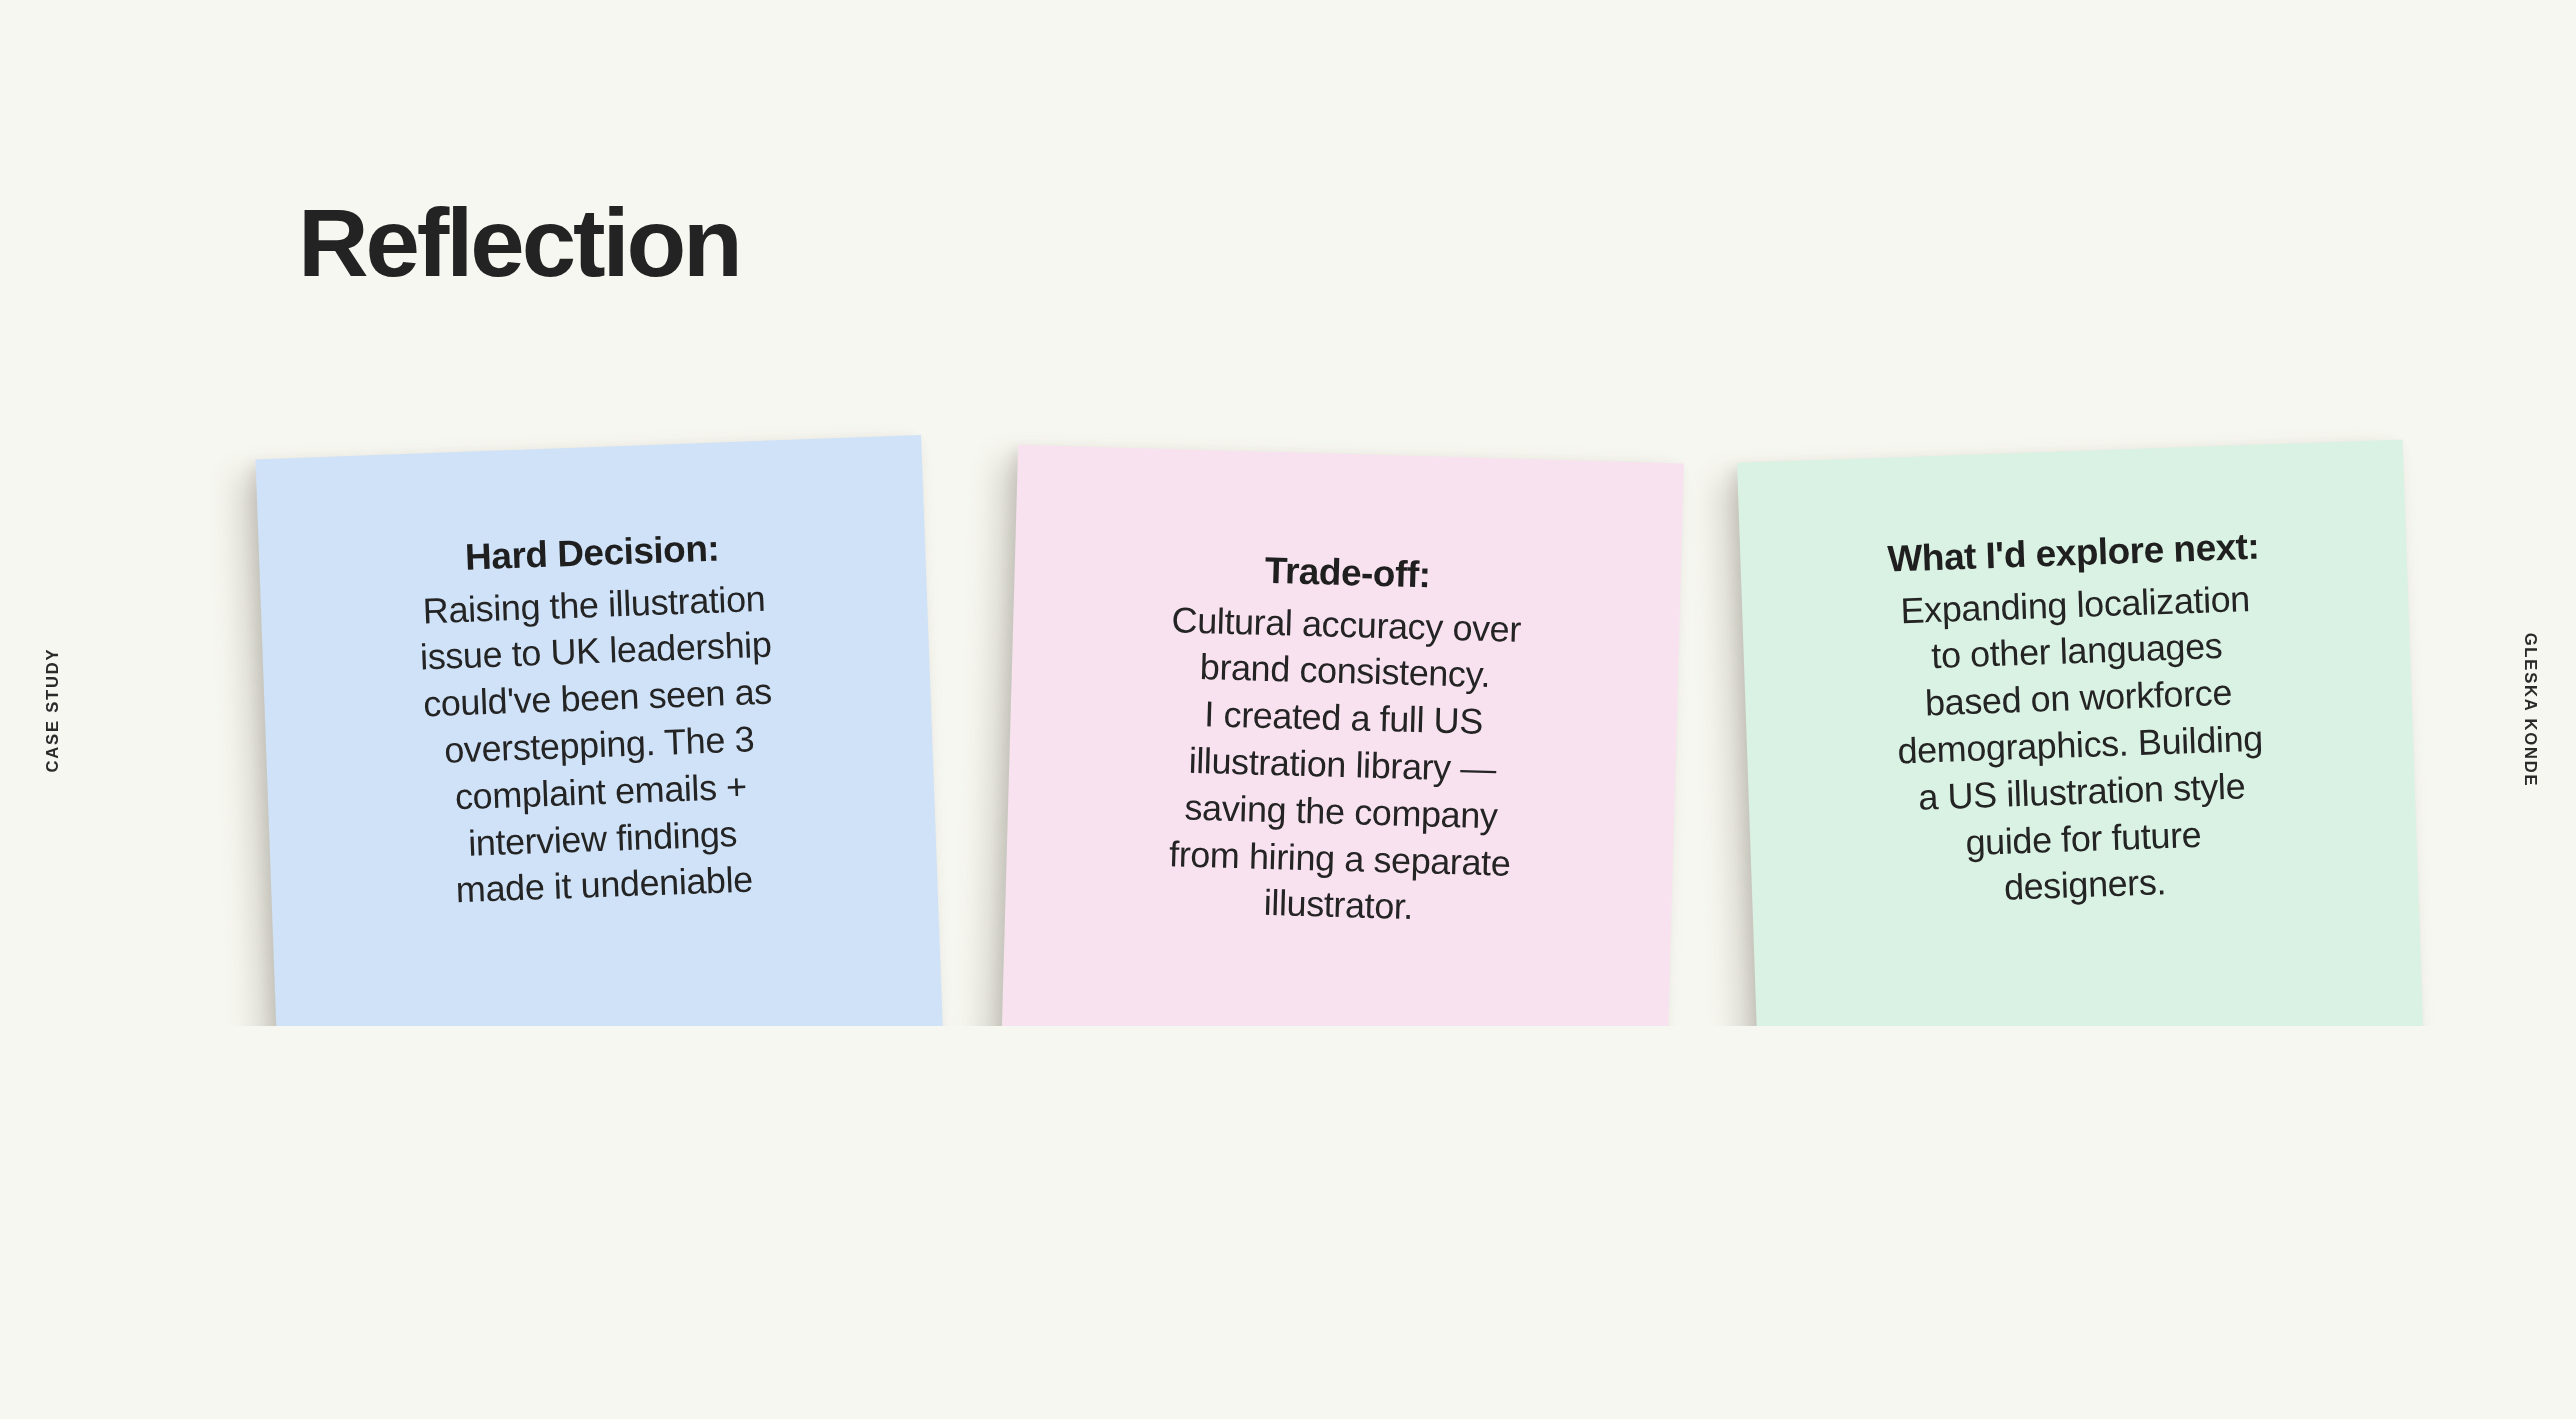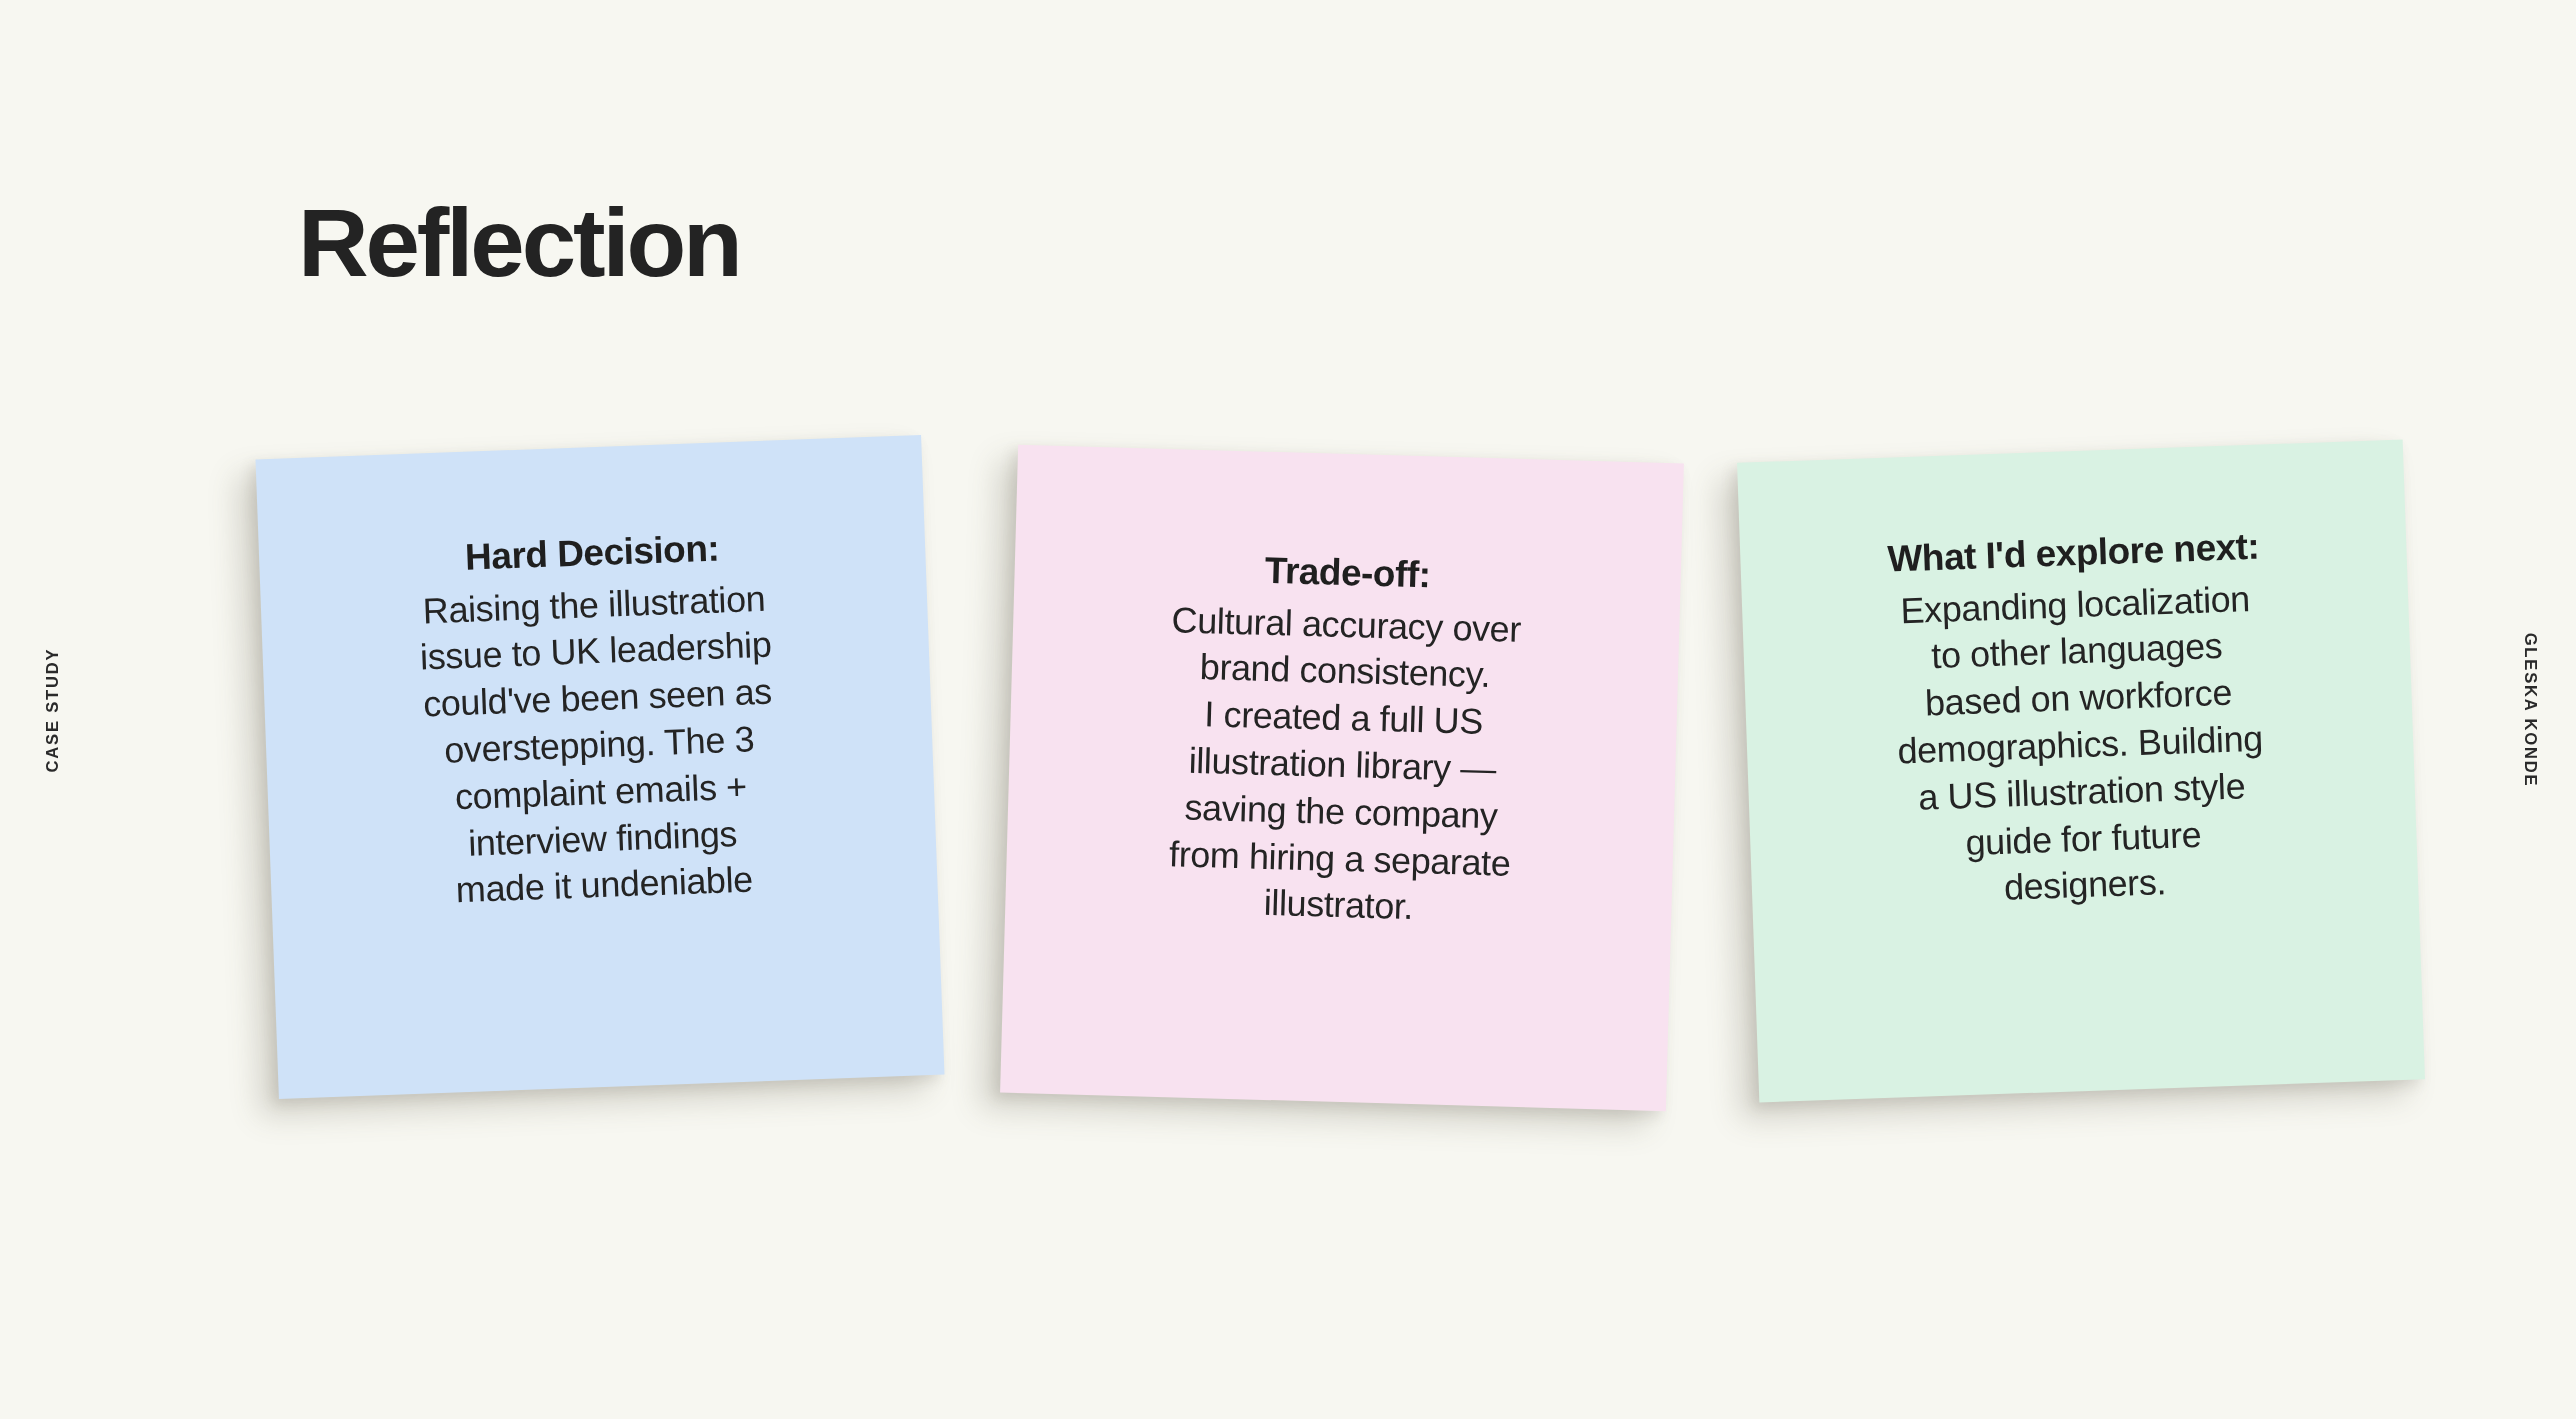--- a/index.html
+++ b/index.html
@@ -12,21 +12,21 @@
     height: 1419px;
     overflow: hidden;
     background: #f7f7f1;
     font-family: "Liberation Sans", sans-serif;
     -webkit-font-smoothing: antialiased;
   }
 
   .slide {
     position: relative;
     width: 2576px;
-    height: 1419px;
+    height: 1026px;
     background: #f7f7f1;
     overflow: hidden;
   }
 
   
   .page-title {
     position: absolute;
     left: 298px;
     top: 131px;
     font-size: 96px;

